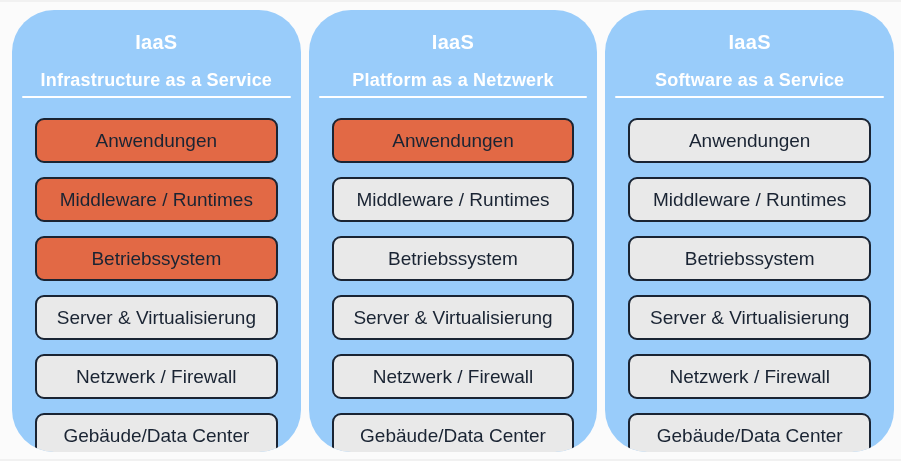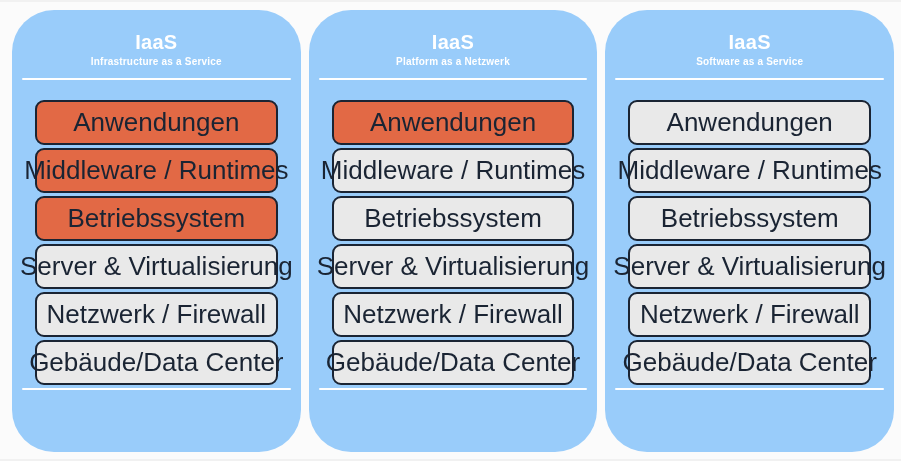--- a/index.html
+++ b/index.html
@@ -36,47 +36,47 @@
     overflow: hidden;
   }
   .col-header { text-align: center; color: var(--header-text); }
   .col-title {
     font-size: 20px;
     line-height: 22px;
     font-weight: bold;
     letter-spacing: 0.3px;
   }
   .col-subtitle {
-    font-size: 10px;
+    font-size: 18px;
     line-height: 18px;
     font-weight: bold;
-    margin-top: 0;
+    margin-top: 18px;
     letter-spacing: 0.2px;
   }
   .divider {
     height: 2px;
     background: var(--divider);
     margin: 7px 10px 0 10px;
     border-radius: 1px;
   }
   .divider.bottom { margin-top: 0; }
   .stack {
     margin-top: 20px;
     padding: 0 23px;
   }
   .layer {
     height: 45px;
-    margin-bottom: 3px;
+    margin-bottom: 14px;
     background: var(--provider-fill);
     border: 2px solid var(--box-border);
     border-radius: 9px;
     display: flex;
     align-items: center;
     justify-content: center;
-    font-size: 26px;
+    font-size: 19px;
     color: var(--box-text);
     white-space: nowrap;
   }
   .layer.managed { background: var(--managed-fill); }
 </style>
 </head>
 <body>
 
 <div class="page">
 

